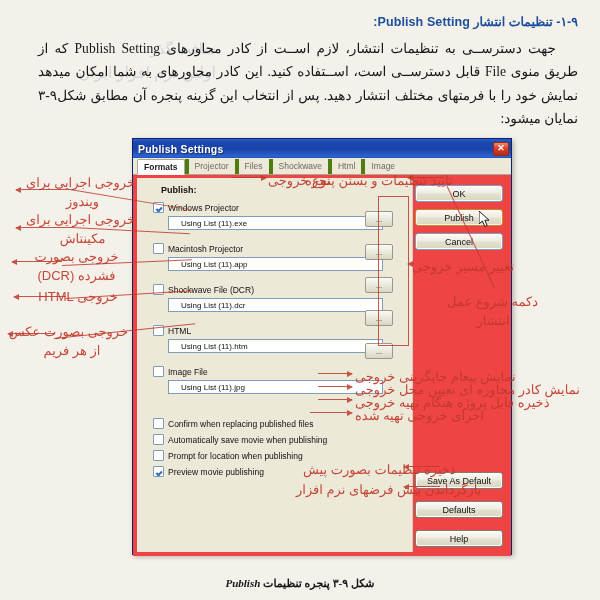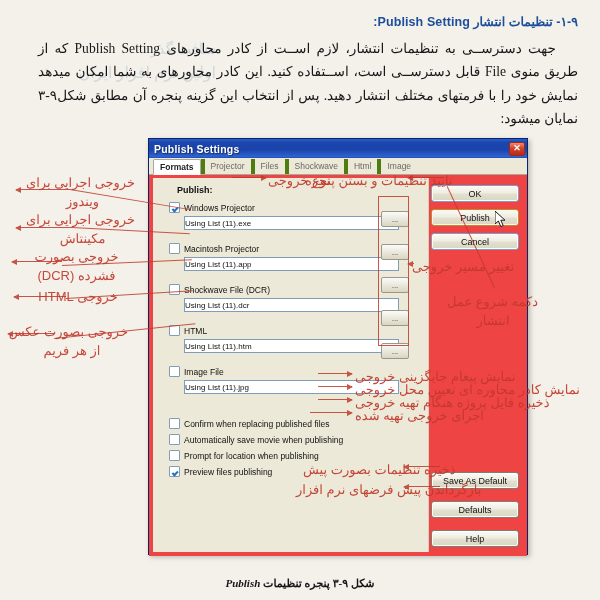--- a/index.html
+++ b/index.html
@@ -57,21 +57,21 @@
 
   
   .figure {
     position: absolute;
     top: 128px; left: 0; width: 600px; height: 430px;
   }
 
   
   .dialog {
     position: absolute;
-    left: 148px; top: 10px;
+    left: 132px; top: 10px;
     width: 380px; height: 417px;
     background: #ece9d8;
     border: 1px solid #0a246a;
     box-shadow: 2px 2px 5px rgba(0,0,0,.25);
     font-family: "Liberation Sans", sans-serif;
   }
   .titlebar {
     height: 19px;
     background: linear-gradient(180deg,#2a5fc8 0%,#1b46ae 18%,#1a44ab 55%,#2d63cf 92%,#1e4bb5 100%);
     display: flex; align-items: center;
@@ -189,21 +189,21 @@
     transform: rotate(-45deg);
   }
   .chk-label { font-size: 8.5px; color:#101010; white-space:nowrap; }
   .txtfield {
     margin-left: 15px; margin-top: 3px;
     height: 14px; width: 215px;
     background:#fff;
     border:1px solid #7f9db9;
     font-size: 8px; color:#111;
     display:flex; align-items:center;
-    padding-left:0;
+    padding-left:12px;
   }
 
   .browse-col {
     position: absolute;
     left: 232px; top: 36px;
     width: 30px;
     display:flex; flex-direction:column; gap: 17px;
   }
   .browsebtn {
     width: 28px; height: 16px;
@@ -374,21 +374,21 @@
         <div class="opt-line">
           <span class="chk"></span>
           <span class="chk-label">Automatically save movie when publishing</span>
         </div>
         <div class="opt-line">
           <span class="chk"></span>
           <span class="chk-label">Prompt for location when publishing</span>
         </div>
         <div class="opt-line">
           <span class="chk on"></span>
-          <span class="chk-label">Preview files publishing</span>
+          <span class="chk-label">Preview movie publishing</span>
         </div>
       </div>
 
       <div class="sidebuttons">
         <div class="winbtn">OK</div>
         <div class="winbtn focus">Publish</div>
         <div class="winbtn">Cancel</div>
       </div>
 
       <div class="bottombuttons">

